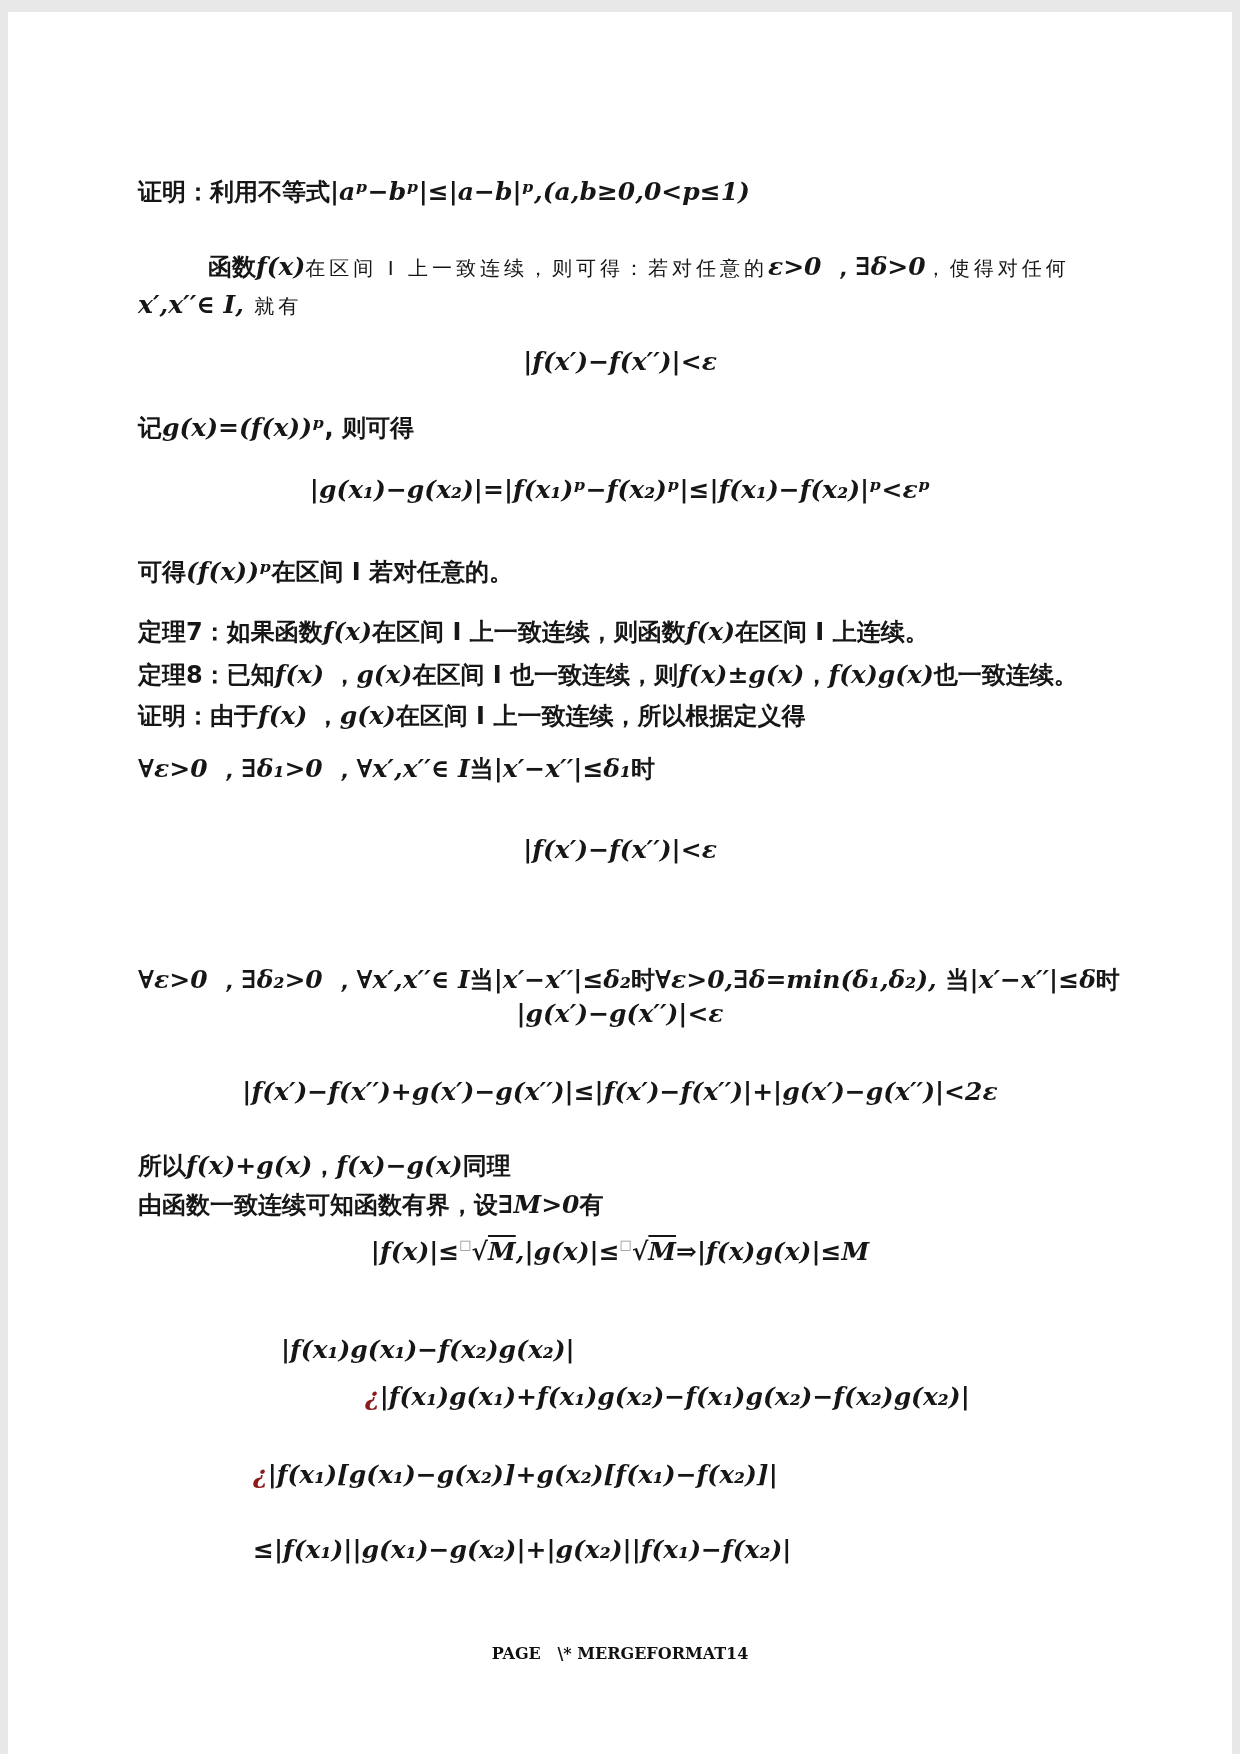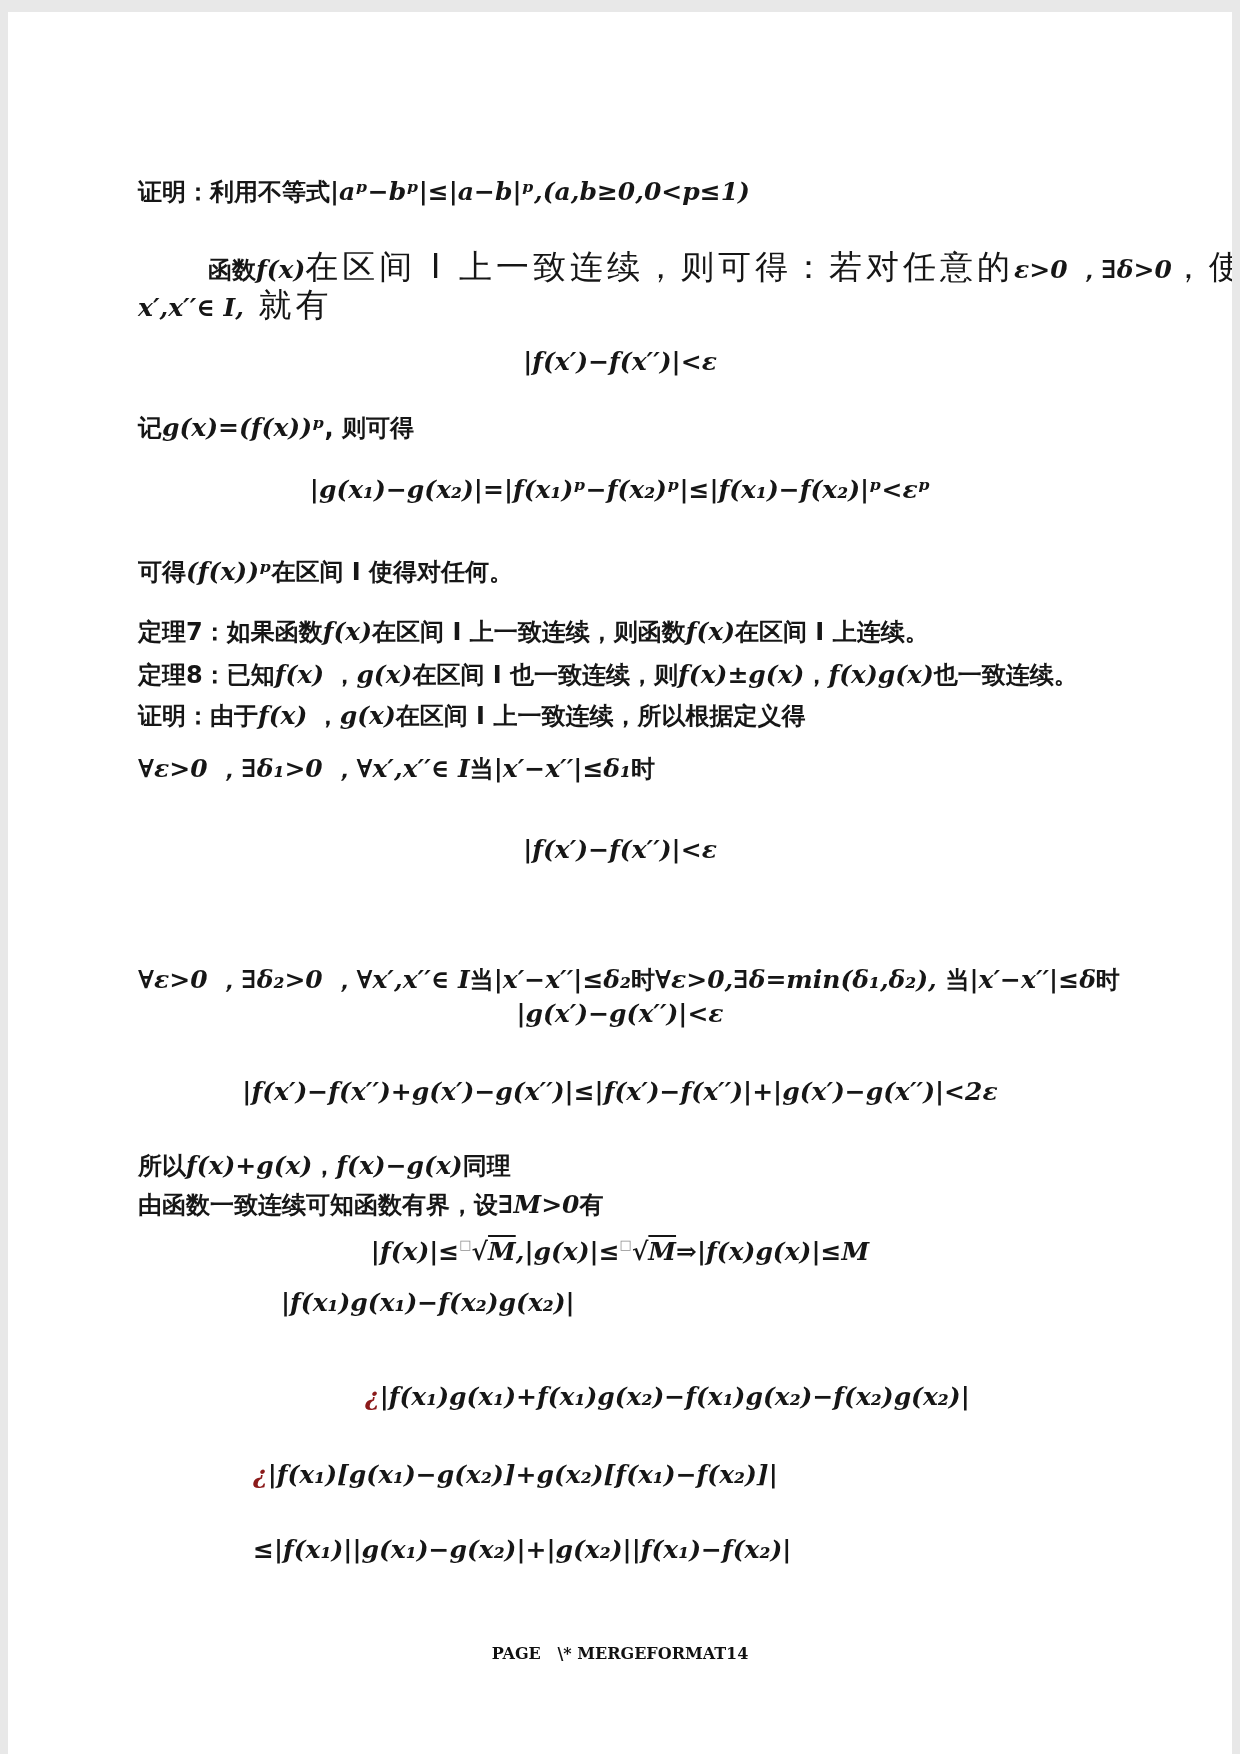--- a/index.html
+++ b/index.html
@@ -23,21 +23,21 @@
   
   .seg-cn{
     font-family:"DejaVu Sans","Liberation Sans",sans-serif;
     font-weight:700;
     font-size:24px;
   }
   
   .seg-cnr{
     font-family:"DejaVu Sans","Liberation Sans",sans-serif;
     font-weight:400;
-    font-size:33px;
+    font-size:20px;
     letter-spacing:4px;
   }
   
   .seg-math,.seg-msqrt,.seg-red{
     font-family:"DejaVu Serif","Liberation Serif",serif;
     font-weight:700;
     font-style:italic;
     font-size:25px;
   }
   .seg-red{color:#8b1a1a;}
@@ -66,31 +66,31 @@
 <body>
 
 <div class="page">
   <div>
       <div class="line" style="top: 160px; left: 130px;"><span class="seg-cn">证明：利用不等式</span><span class="seg-math">|aᵖ−bᵖ|≤|a−b|ᵖ,(a,b≥0,0&lt;p≤1)</span></div>
       <div class="line" style="top: 235px; left: 200px;"><span class="seg-cn">函数</span><span class="seg-math">f(x)</span><span class="seg-cnr">在区间 I 上一致连续，则可得：若对任意的</span><span class="seg-math">ε&gt;0 ，∃δ&gt;0</span><span class="seg-cnr">，使得对任何</span></div>
       <div class="line" style="top: 273px; left: 130px;"><span class="seg-math">x′,x′′∈ I,</span><span class="seg-cnr"> 就有</span></div>
       <div class="line center" style="top: 330px;"><span class="seg-math">|f(x′)−f(x′′)|&lt;ε</span></div>
       <div class="line" style="top: 396px; left: 130px;"><span class="seg-cn">记</span><span class="seg-math">g(x)=(f(x))ᵖ</span><span class="seg-cn">, 则可得</span></div>
       <div class="line center" style="top: 458px;"><span class="seg-math">|g(x₁)−g(x₂)|=|f(x₁)ᵖ−f(x₂)ᵖ|≤|f(x₁)−f(x₂)|ᵖ&lt;εᵖ</span></div>
-      <div class="line" style="top: 540px; left: 130px;"><span class="seg-cn">可得</span><span class="seg-math">(f(x))ᵖ</span><span class="seg-cn">在区间 I 使得对任何。</span></div>
+      <div class="line" style="top: 540px; left: 130px;"><span class="seg-cn">可得</span><span class="seg-math">(f(x))ᵖ</span><span class="seg-cn">在区间 I 若对任意的。</span></div>
       <div class="line" style="top: 600px; left: 130px;"><span class="seg-cn">定理7：如果函数</span><span class="seg-math">f(x)</span><span class="seg-cn">在区间 I 上一致连续，则函数</span><span class="seg-math">f(x)</span><span class="seg-cn">在区间 I 上连续。</span></div>
       <div class="line" style="top: 643px; left: 130px;"><span class="seg-cn">定理8：已知</span><span class="seg-math">f(x)</span><span class="seg-cn"> ，</span><span class="seg-math">g(x)</span><span class="seg-cn">在区间 I 也一致连续，则</span><span class="seg-math">f(x)±g(x)</span><span class="seg-cn">，</span><span class="seg-math">f(x)g(x)</span><span class="seg-cn">也一致连续。</span></div>
       <div class="line" style="top: 684px; left: 130px;"><span class="seg-cn">证明：由于</span><span class="seg-math">f(x)</span><span class="seg-cn"> ，</span><span class="seg-math">g(x)</span><span class="seg-cn">在区间 I 上一致连续，所以根据定义得</span></div>
       <div class="line" style="top: 737px; left: 130px;"><span class="seg-math">∀ε&gt;0 ，∃δ₁&gt;0 ，∀x′,x′′∈ I</span><span class="seg-cn">当</span><span class="seg-math">|x′−x′′|≤δ₁</span><span class="seg-cn">时</span></div>
       <div class="line center" style="top: 818px;"><span class="seg-math">|f(x′)−f(x′′)|&lt;ε</span></div>
       <div class="line" style="top: 948px; left: 130px;"><span class="seg-math">∀ε&gt;0 ，∃δ₂&gt;0 ，∀x′,x′′∈ I</span><span class="seg-cn">当</span><span class="seg-math">|x′−x′′|≤δ₂</span><span class="seg-cn">时</span><span class="seg-math">∀ε&gt;0,∃δ=min(δ₁,δ₂), </span><span class="seg-cn">当</span><span class="seg-math">|x′−x′′|≤δ</span><span class="seg-cn">时</span></div>
       <div class="line center" style="top: 982px;"><span class="seg-math">|g(x′)−g(x′′)|&lt;ε</span></div>
       <div class="line center" style="top: 1060px;"><span class="seg-math">|f(x′)−f(x′′)+g(x′)−g(x′′)|≤|f(x′)−f(x′′)|+|g(x′)−g(x′′)|&lt;2ε</span></div>
       <div class="line" style="top: 1134px; left: 130px;"><span class="seg-cn">所以</span><span class="seg-math">f(x)+g(x)</span><span class="seg-cn">，</span><span class="seg-math">f(x)−g(x)</span><span class="seg-cn">同理</span></div>
       <div class="line" style="top: 1173px; left: 130px;"><span class="seg-cn">由函数一致连续可知函数有界，设</span><span class="seg-math">∃M&gt;0</span><span class="seg-cn">有</span></div>
       <div class="line center" style="top: 1213px;"><span class="seg-math">|f(x)|≤</span><span class="seg-box">□</span><span class="seg-math">√</span><span class="seg-msqrt">M</span><span class="seg-math">,|g(x)|≤</span><span class="seg-box">□</span><span class="seg-math">√</span><span class="seg-msqrt">M</span><span class="seg-math">⇒|f(x)g(x)|≤M</span></div>
-      <div class="line" style="top: 1271px; left: 273px; text-align: center;"><span class="seg-math">|f(x₁)g(x₁)−f(x₂)g(x₂)|</span></div>
+      <div class="line" style="top: 1318px; left: 273px; text-align: center;"><span class="seg-math">|f(x₁)g(x₁)−f(x₂)g(x₂)|</span></div>
       <div class="line" style="top: 1365px; left: 357px;"><span class="seg-red">¿</span><span class="seg-math">|f(x₁)g(x₁)+f(x₁)g(x₂)−f(x₁)g(x₂)−f(x₂)g(x₂)|</span></div>
       <div class="line" style="top: 1443px; left: 245px;"><span class="seg-red">¿</span><span class="seg-math">|f(x₁)[g(x₁)−g(x₂)]+g(x₂)[f(x₁)−f(x₂)]|</span></div>
       <div class="line" style="top: 1518px; left: 245px;"><span class="seg-math">≤|f(x₁)||g(x₁)−g(x₂)|+|g(x₂)||f(x₁)−f(x₂)|</span></div>
     </div>
   <div class="footer" style="top:1632px">PAGE   \* MERGEFORMAT14</div>
 </div>
 
 </body></html>

